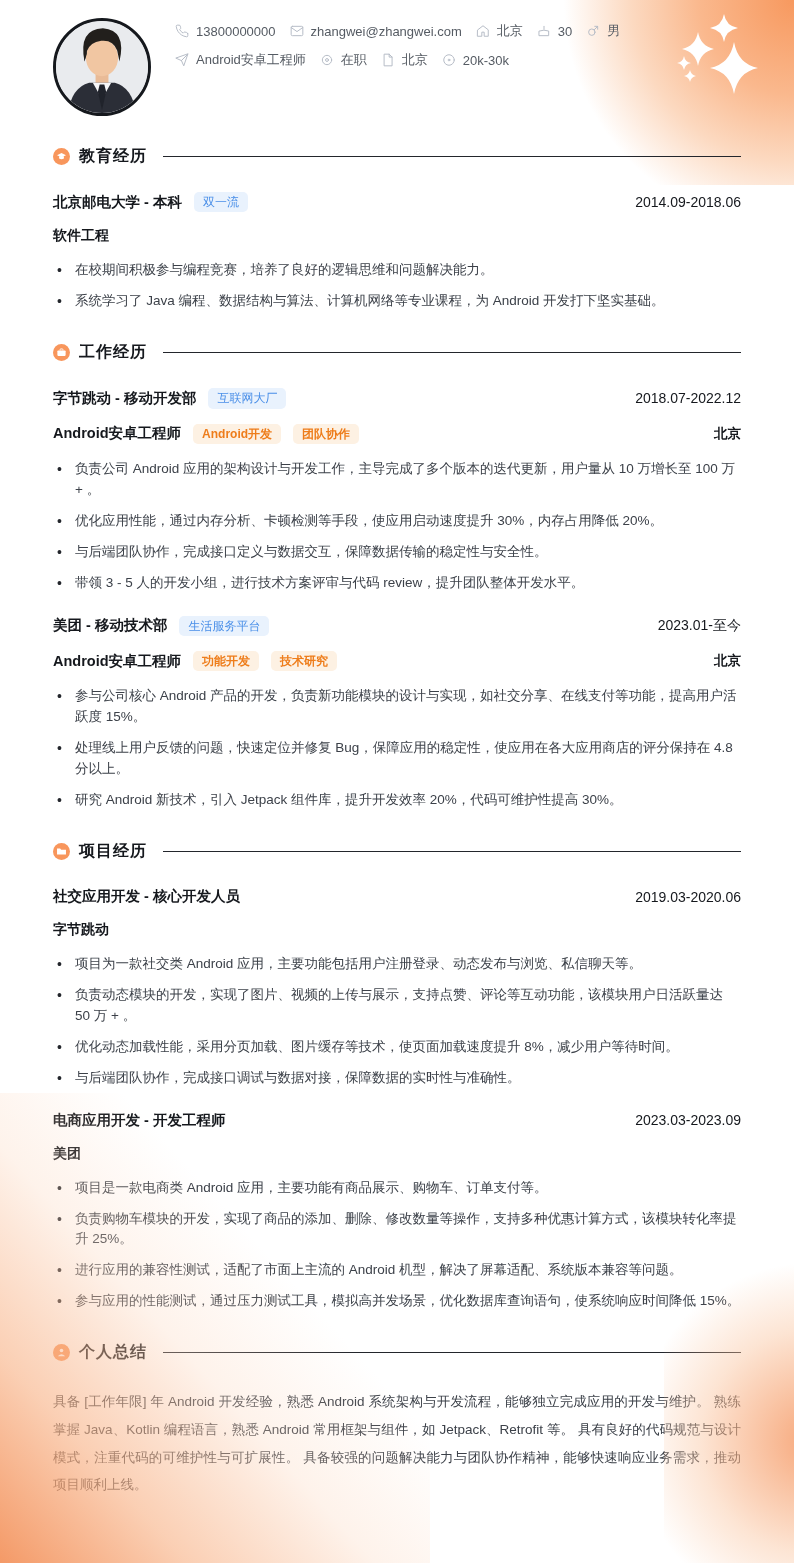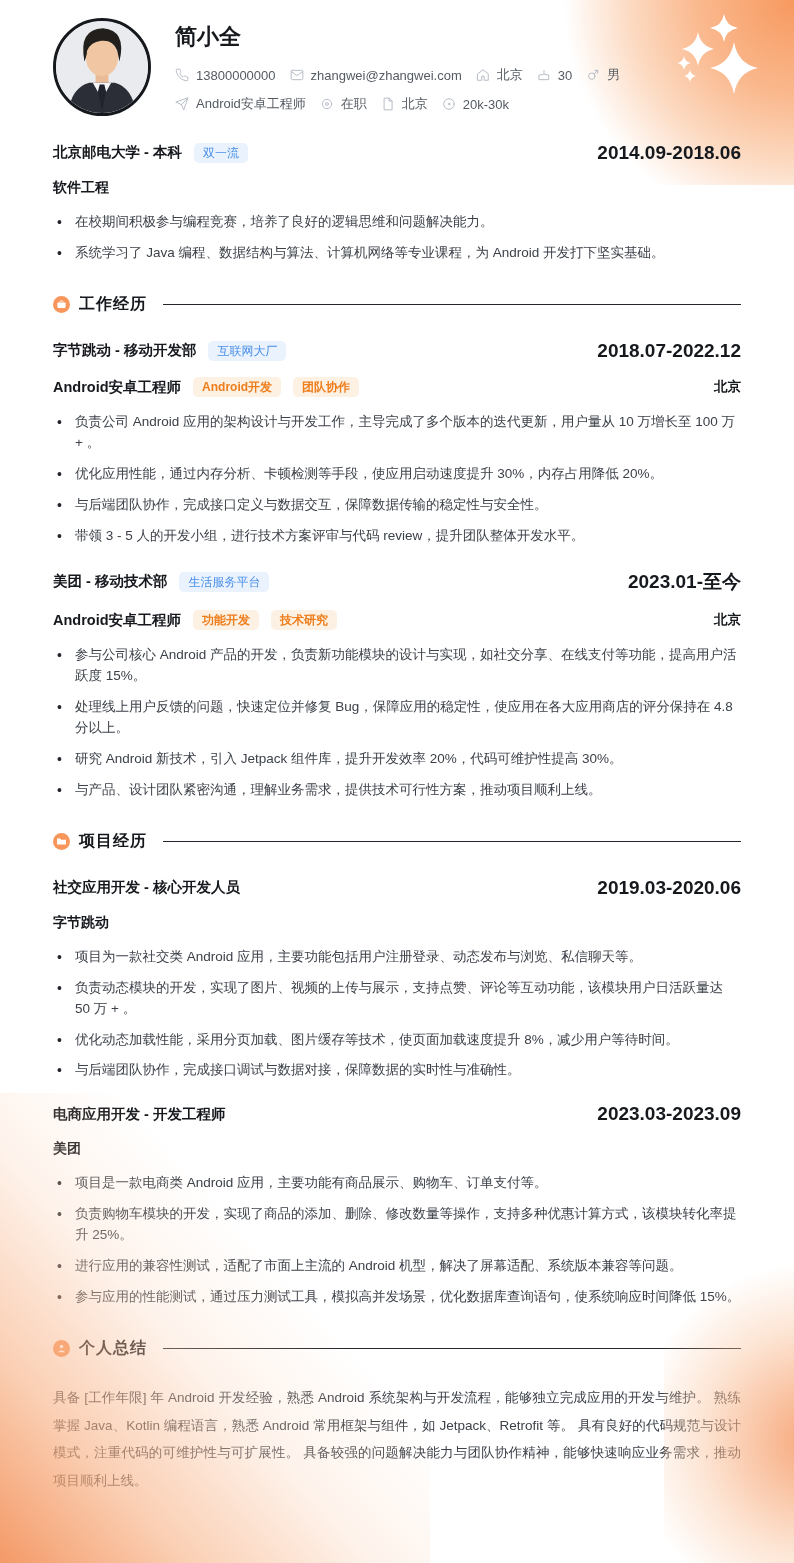--- a/index.html
+++ b/index.html
@@ -36,21 +36,21 @@
   .sec-rule { flex:1; height:1px; background:#23262c; margin-left:16px; }
 
   
   .entry { margin-bottom:22px; }
   .entry-head { display:flex; align-items:center; justify-content:space-between; margin-bottom:15px; }
   .entry-left { display:flex; align-items:center; }
   .entry-title { font-size:14.5px; font-weight:bold; color:#15181d; }
   .tag { display:inline-block; margin-left:12px; padding:3px 9px; border-radius:5px; font-size:12px; line-height:1.2; }
   .tag.blue { color:#4a8fe8; background:#e9f2fd; }
   .tag.orange { color:#ee7d1b; background:#fdf1e3; font-weight:bold; }
-  .entry-date { font-size:19px; font-weight:bold; color:#15181d; white-space:nowrap; }
+  .entry-date { font-size:14px; font-weight:normal; color:#15181d; white-space:nowrap; }
   .entry-sub { font-size:14px; font-weight:bold; color:#15181d; margin-bottom:15px; }
   .role-row { display:flex; align-items:center; justify-content:space-between; margin-bottom:15px; }
   .role-loc { font-size:13.5px; font-weight:bold; color:#15181d; }
 
   ul.bullets { list-style:none; }
   ul.bullets li { position:relative; padding-left:22px; font-size:13.5px; color:#3c4149; line-height:1.55; margin-bottom:10px; }
   ul.bullets li::before { content:"•"; position:absolute; left:4px; top:0; color:#23262c; font-size:14px; }
 
   .summary-text { font-size:13.5px; color:#3c4149; line-height:2.05; text-align:justify; }
 </style>
@@ -80,21 +80,20 @@
           <rect x="43" y="56" width="14" height="14" fill="#e9bb97"></rect>
           <path d="M13 100 Q17 72 36 67 L64 67 Q83 72 87 100 Z" fill="#2b2e37"></path>
           <polygon points="40,67 60,67 50,85" fill="#f7f7f9"></polygon>
           <polygon points="47.5,69 52.5,69 54.5,77 50,97 45.5,77" fill="#20232b"></polygon>
           <ellipse cx="50" cy="40" rx="17.5" ry="20" fill="#f1c6a2"></ellipse>
           <path d="M31 44 Q24 9 51 8 Q77 10 69 44 L66.5 32 Q62 20 49 21.5 Q37 23 33.5 33 Z" fill="#221f1c"></path>
           <path d="M31 44 Q29 22 40 15 Q32 26 33.5 36 Z" fill="#221f1c"></path>
         </svg>
       </div>
       <div class="head-right">
-        <div class="name">简小全</div>
         <div class="info-row">
           <span class="info-item">
             <svg width="14" height="14" viewBox="0 0 24 24">
                 <path d="M22 16.9v3a2 2 0 0 1-2.2 2 19.8 19.8 0 0 1-8.6-3.1 19.5 19.5 0 0 1-6-6A19.8 19.8 0 0 1 2.1 4.2 2 2 0 0 1 4.1 2h3a2 2 0 0 1 2 1.7c.1.9.3 1.8.6 2.6a2 2 0 0 1-.5 2.1L8 9.6a16 16 0 0 0 6 6l1.2-1.2a2 2 0 0 1 2.1-.5c.8.3 1.7.5 2.6.6a2 2 0 0 1 1.7 2z"></path>
               </svg>
             <span>13800000000</span>
           </span>
           <span class="info-item">
             <svg width="14" height="14" viewBox="0 0 24 24">
                 <rect x="2" y="4" width="20" height="16" rx="2"></rect>
@@ -152,20 +151,30 @@
                 <circle cx="12" cy="12" r="9"></circle>
                 <circle cx="12" cy="12" r="1.5"></circle>
               </svg>
             <span>20k-30k</span>
           </span>
         </div>
       </div>
     </div>
 
     <div class="section">
+      <div class="section-head">
+        <span class="sec-icon">
+          <svg width="11" height="11" viewBox="0 0 16 16">
+              <polygon points="8,3 14.5,6 8,9 1.5,6" fill="#fff"></polygon>
+              <path d="M4.5 7.8 V11 Q8 13 11.5 11 V7.8" fill="#fff"></path>
+            </svg>
+        </span>
+        <span class="sec-title">教育经历</span>
+        <span class="sec-rule"></span>
+      </div>
       <div class="entry">
         <div class="entry-head">
           <span class="entry-left">
             <span class="entry-title">北京邮电大学 - 本科</span>
             <span class="tag blue">双一流</span>
           </span>
           <span class="entry-date">2014.09-2018.06</span>
         </div>
         <div class="entry-sub">软件工程</div>
         <ul class="bullets">
@@ -224,21 +233,20 @@
             <span class="entry-title">Android安卓工程师</span>
             <span class="tag orange">功能开发</span>
             <span class="tag orange">技术研究</span>
           </span>
           <span class="role-loc">北京</span>
         </div>
         <ul class="bullets">
           <li>参与公司核心 Android 产品的开发，负责新功能模块的设计与实现，如社交分享、在线支付等功能，提高用户活跃度 15%。</li>
           <li>处理线上用户反馈的问题，快速定位并修复 Bug，保障应用的稳定性，使应用在各大应用商店的评分保持在 4.8 分以上。</li>
           <li>研究 Android 新技术，引入 Jetpack 组件库，提升开发效率 20%，代码可维护性提高 30%。</li>
-          <li>与产品、设计团队紧密沟通，理解业务需求，提供技术可行性方案，推动项目顺利上线。</li>
         </ul>
       </div>
     </div>
 
     <div class="section">
       <div class="section-head">
         <span class="sec-icon">
           <svg width="11" height="11" viewBox="0 0 16 16">
               <path d="M1.5 3.5 H6 L7.5 5.5 H14.5 V12.5 H1.5 Z" fill="#fff"></path>
             </svg>

